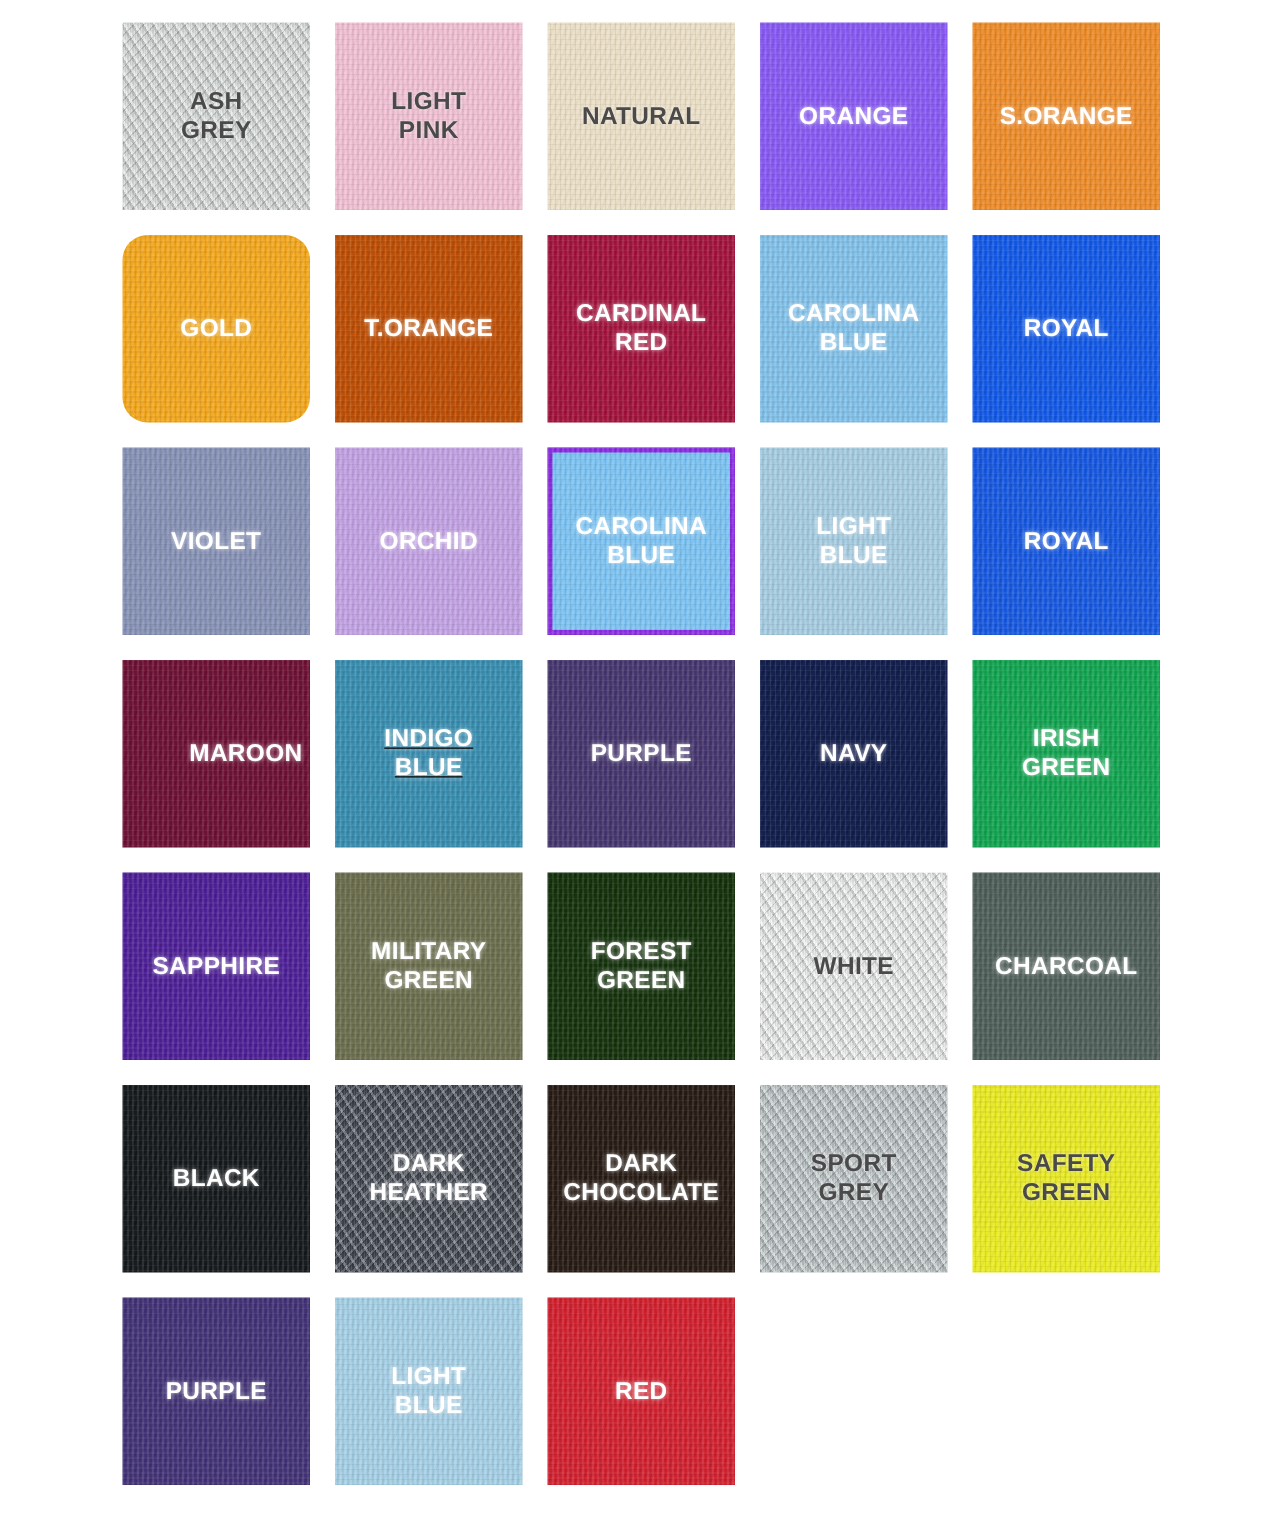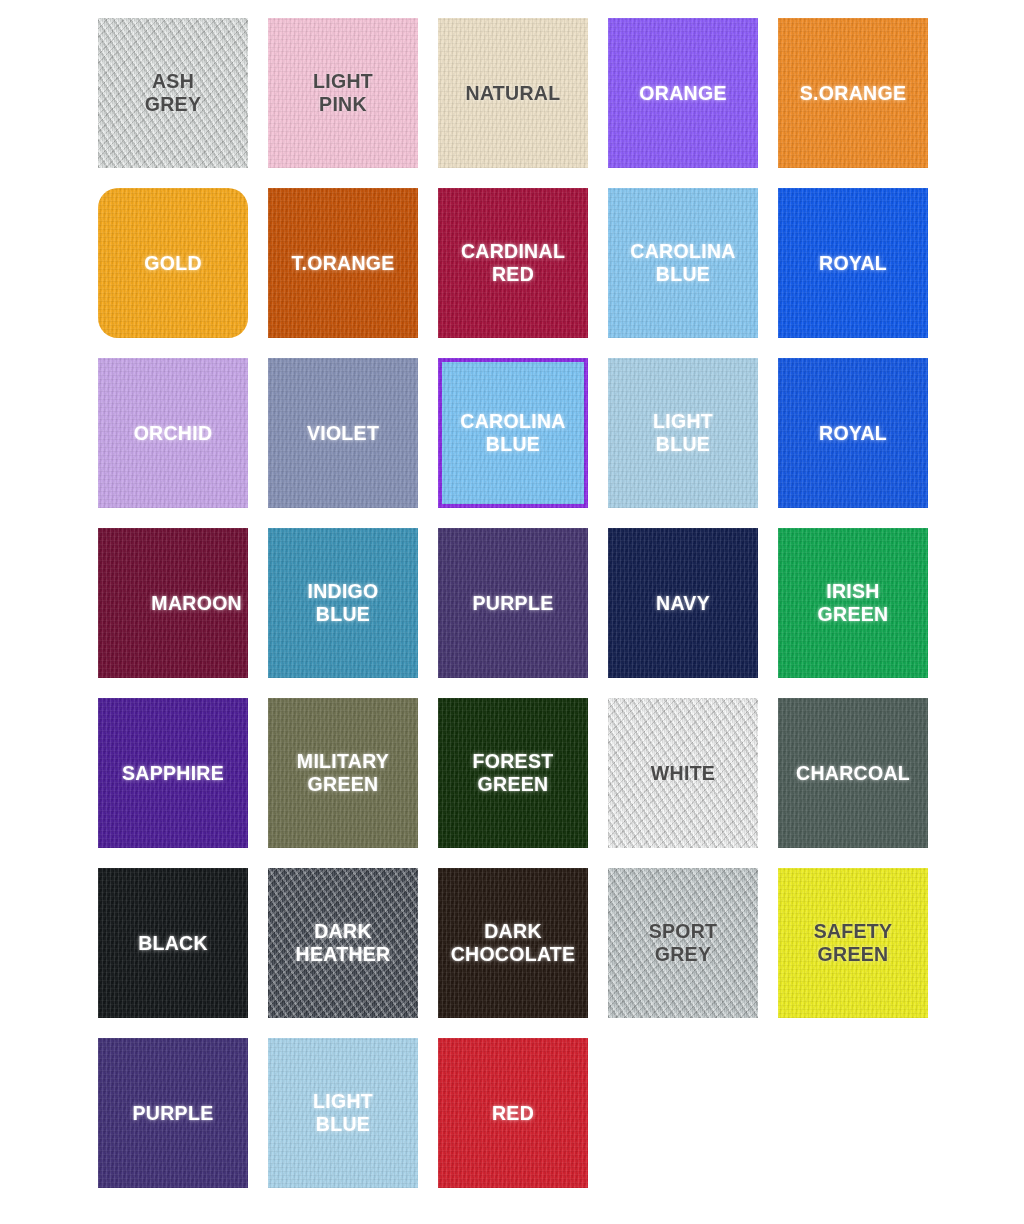--- a/index.html
+++ b/index.html
@@ -163,45 +163,45 @@
       <div class="swatch-label light"><span>CARDINAL</span><br><span>RED</span></div>
     </div>
     <div class="swatch" style="background: rgb(135, 198, 238); --sel: #8a2be2;">
       <div class="texture"></div>
       <div class="swatch-label light"><span>CAROLINA</span><br><span>BLUE</span></div>
     </div>
     <div class="swatch" style="background: rgb(17, 89, 232); --sel: #8a2be2;">
       <div class="texture"></div>
       <div class="swatch-label light"><span>ROYAL</span></div>
     </div>
+    <div class="swatch" style="background: rgb(133, 144, 180); --sel: #8a2be2;">
+      <div class="texture"></div>
+      <div class="swatch-label light"><span>VIOLET</span></div>
+    </div>
     <div class="swatch" style="background: rgb(197, 165, 230); --sel: #8a2be2;">
       <div class="texture"></div>
       <div class="swatch-label light"><span>ORCHID</span></div>
     </div>
-    <div class="swatch" style="background: rgb(133, 144, 180); --sel: #8a2be2;">
-      <div class="texture"></div>
-      <div class="swatch-label light"><span>VIOLET</span></div>
-    </div>
     <div class="swatch selected" style="background: rgb(124, 195, 242); --sel: #8a2be2;">
       <div class="texture"></div>
       <div class="swatch-label light"><span>CAROLINA</span><br><span>BLUE</span></div>
     </div>
     <div class="swatch" style="background: rgb(169, 207, 228); --sel: #8a2be2;">
       <div class="texture"></div>
       <div class="swatch-label light"><span>LIGHT</span><br><span>BLUE</span></div>
     </div>
     <div class="swatch" style="background: rgb(21, 87, 224); --sel: #8a2be2;">
       <div class="texture"></div>
       <div class="swatch-label light"><span>ROYAL</span></div>
     </div>
     <div class="swatch" style="background: rgb(110, 16, 52); justify-content: flex-end; --sel: #8a2be2;">
       <div class="texture"></div>
       <div class="swatch-label light"><span>MAROON</span></div>
     </div>
-    <div class="swatch" style="background: rgb(60, 146, 181); --sel: #8a2be2;">
+    <div class="swatch" style="background: rgb(60, 146, 181); text-decoration: underline; --sel: #8a2be2;">
       <div class="texture"></div>
       <div class="swatch-label light"><span>INDIGO</span><br><span>BLUE</span></div>
     </div>
     <div class="swatch" style="background: rgb(69, 53, 110); --sel: #8a2be2;">
       <div class="texture"></div>
       <div class="swatch-label light"><span>PURPLE</span></div>
     </div>
     <div class="swatch" style="background: rgb(19, 31, 78); --sel: #8a2be2;">
       <div class="texture"></div>
       <div class="swatch-label light"><span>NAVY</span></div>

